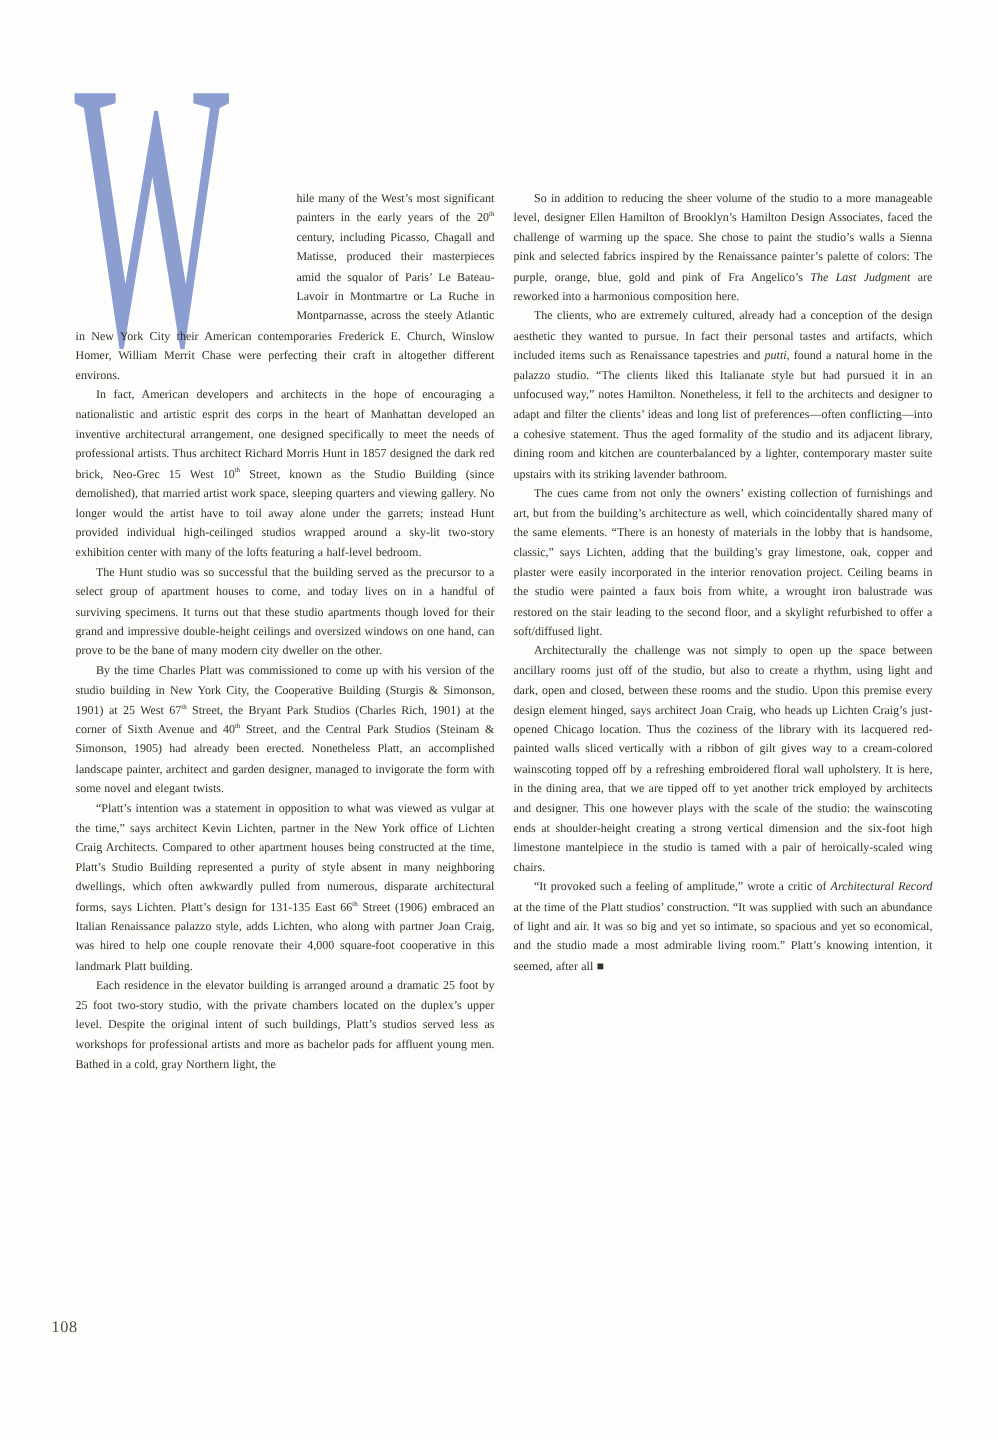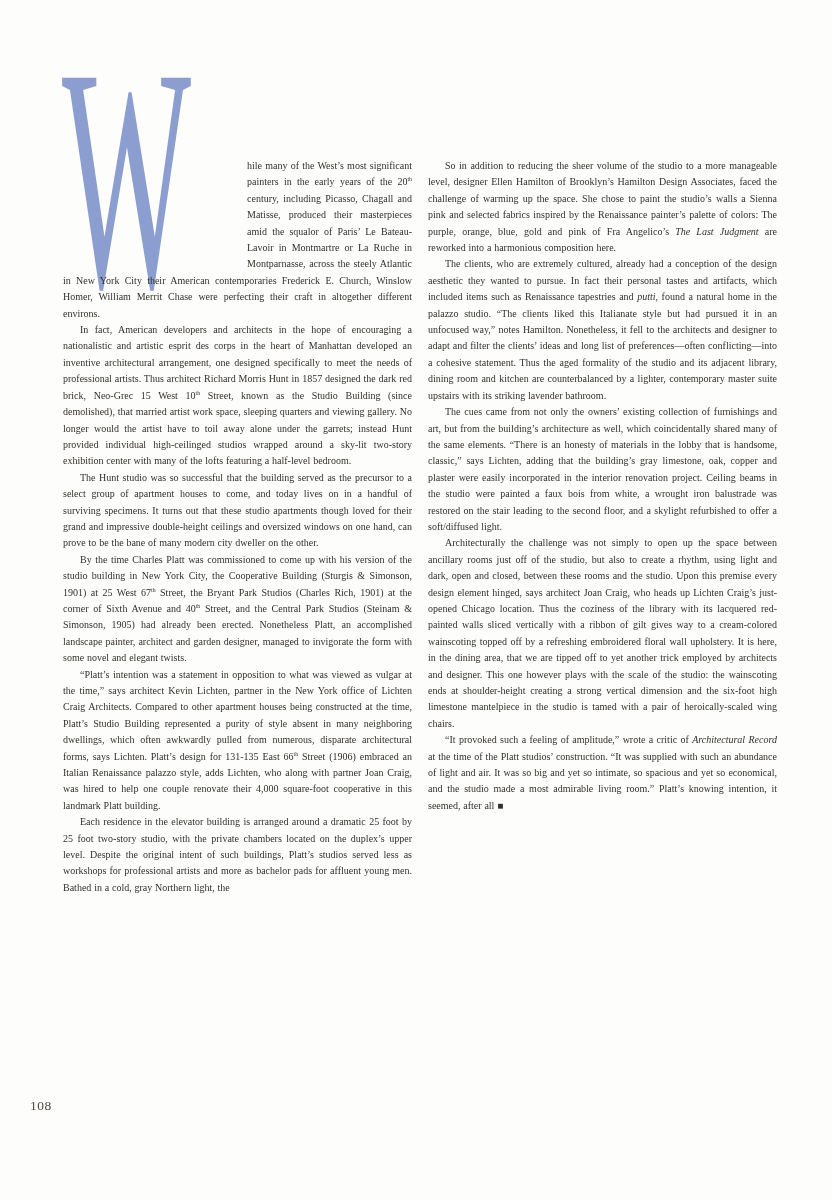--- a/index.html
+++ b/index.html
@@ -54,21 +54,21 @@
     width: 184px;
     height: 99px;
   }
   .column p.para sup {
     font-size: 58%;
     line-height: 0;
     vertical-align: super;
   }
   .page-number {
     position: absolute;
-    left: 30px; top: 1098px;
+    left: 43px; top: 1098px;
     font-size: 13.5px;
     color: #4e4a46;
     letter-spacing: 0.5px;
   }
 </style>
 </head>
 <body>
 
 <div class="page" data-name="magazine-page">
 

